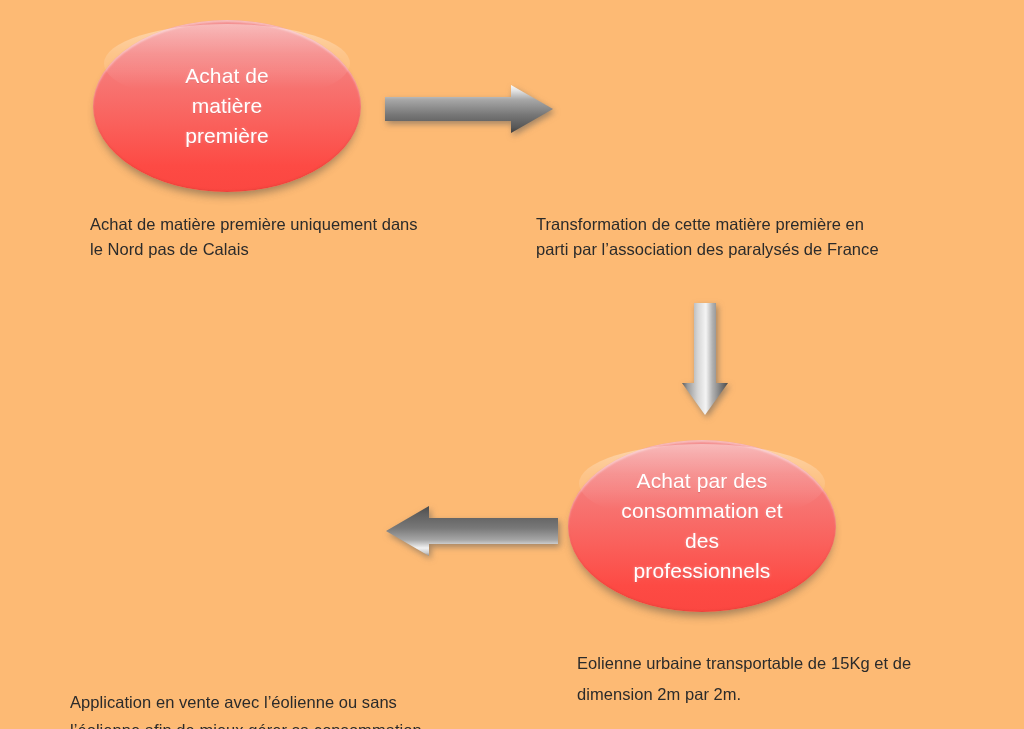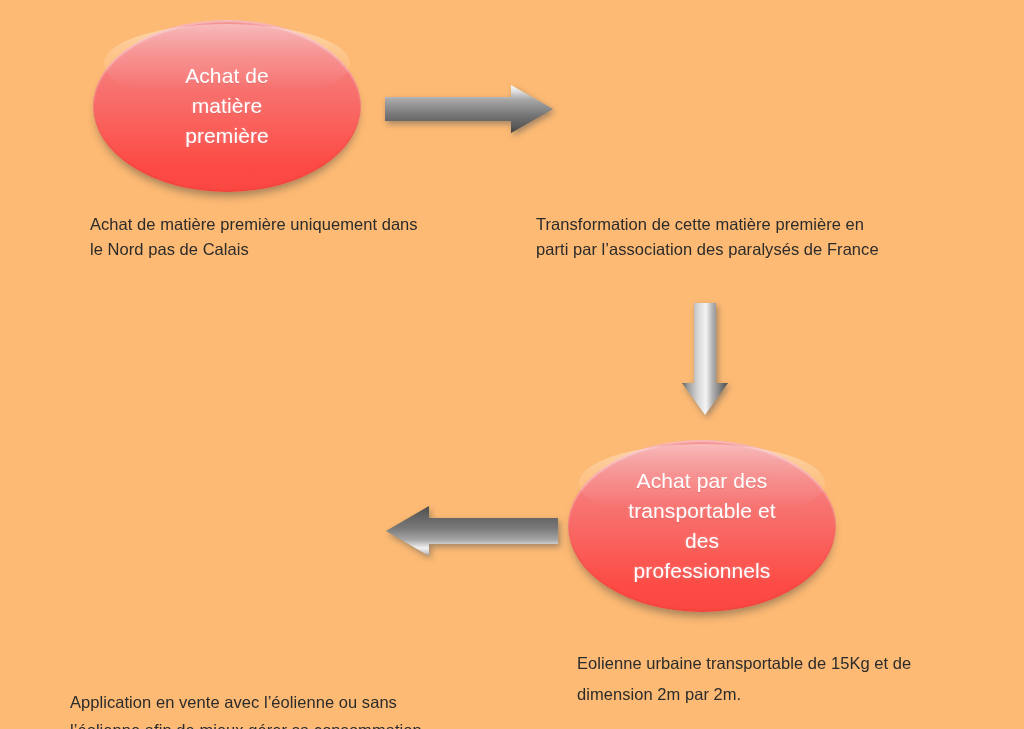--- a/index.html
+++ b/index.html
@@ -109,21 +109,21 @@
   <div class="node" id="node-raw-material">
     <span class="node-label">Achat de
 matière
 première</span>
   </div>
 
 
 
   <div class="node" id="node-purchase">
     <span class="node-label">Achat par des
-transportable et
+consommation et
 des
 professionnels</span>
   </div>
 
   <svg class="arrow" style="left:383px; top:83px;" width="172" height="52" viewBox="0 0 172 52">
     <defs>
       <linearGradient id="gradRight" x1="0" y1="0" x2="0" y2="1">
         <stop offset="0%" stop-color="#fbfbfb"></stop>
         <stop offset="12%" stop-color="#e2e2e2"></stop>
         <stop offset="30%" stop-color="#a8a8a8"></stop>

